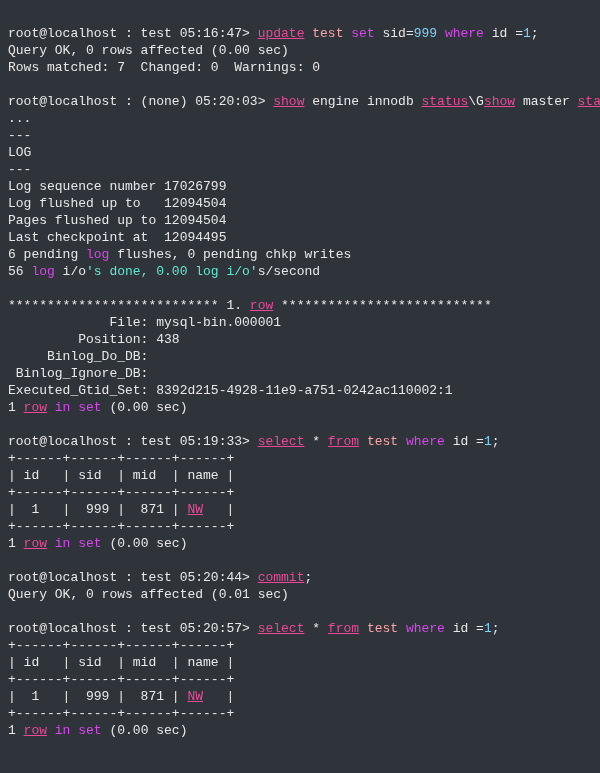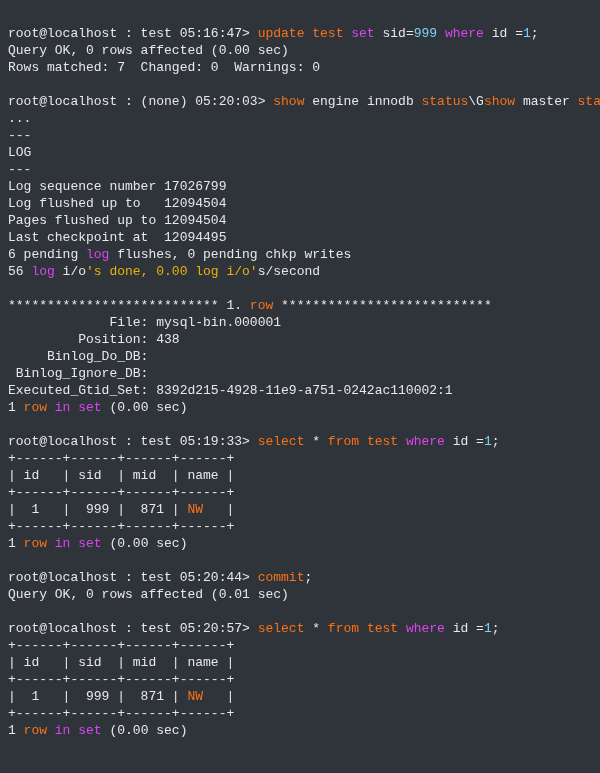--- a/index.html
+++ b/index.html
@@ -11,26 +11,26 @@
     font-family: "Consolas", "Menlo", "Courier New", monospace;
     font-size: 13px;
     line-height: 17px;
     color: #e8e8e8;
     overflow: hidden;
   }
   .term {
     padding: 8px 8px 8px 8px;
     white-space: pre;
   }
-  .kw   { color: #f97316; }   
+  .kw   { color: #ec4899; text-decoration: underline; }   
   .nm   { color: #e8e8e8; }   
   .id   { color: #e8e8e8; }   
-  .tbl  { color: #f97316; }   
+  .tbl  { color: #fca5a5; }   
   .red  { color: #d946ef; }   
-  .gr   { color: #eab308; }   
+  .gr   { color: #5eead4; }   
   .or   { color: #7dd3fc; }   
   .pr   { color: #e8e8e8; }   
   span { white-space: pre; }
 </style>
 </head>
 <body>
 
 <div class="term">
 <span class="pr">root@localhost : test 05:16:47&gt; </span><span class="kw">update</span><span class="tbl"> test </span><span class="red">set</span><span class="id"> sid</span><span class="nm">=</span><span class="or">999</span><span class="red"> where</span><span class="nm"> id =</span><span class="or">1</span><span class="nm">;</span>
 <span class="nm">Query OK, 0 rows affected (0.00 sec)</span>

